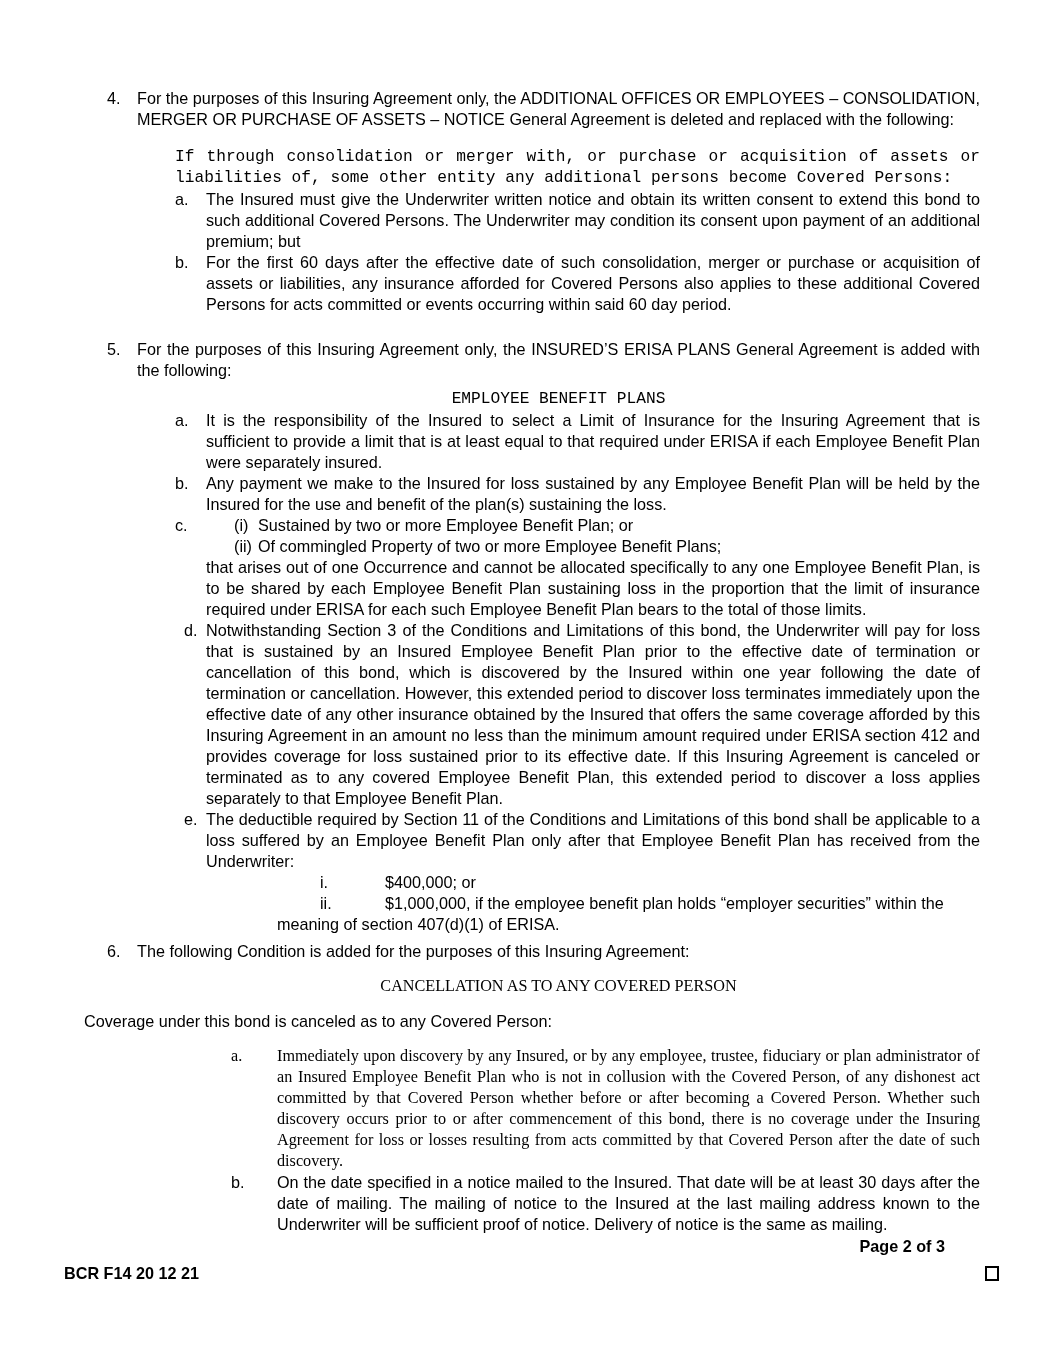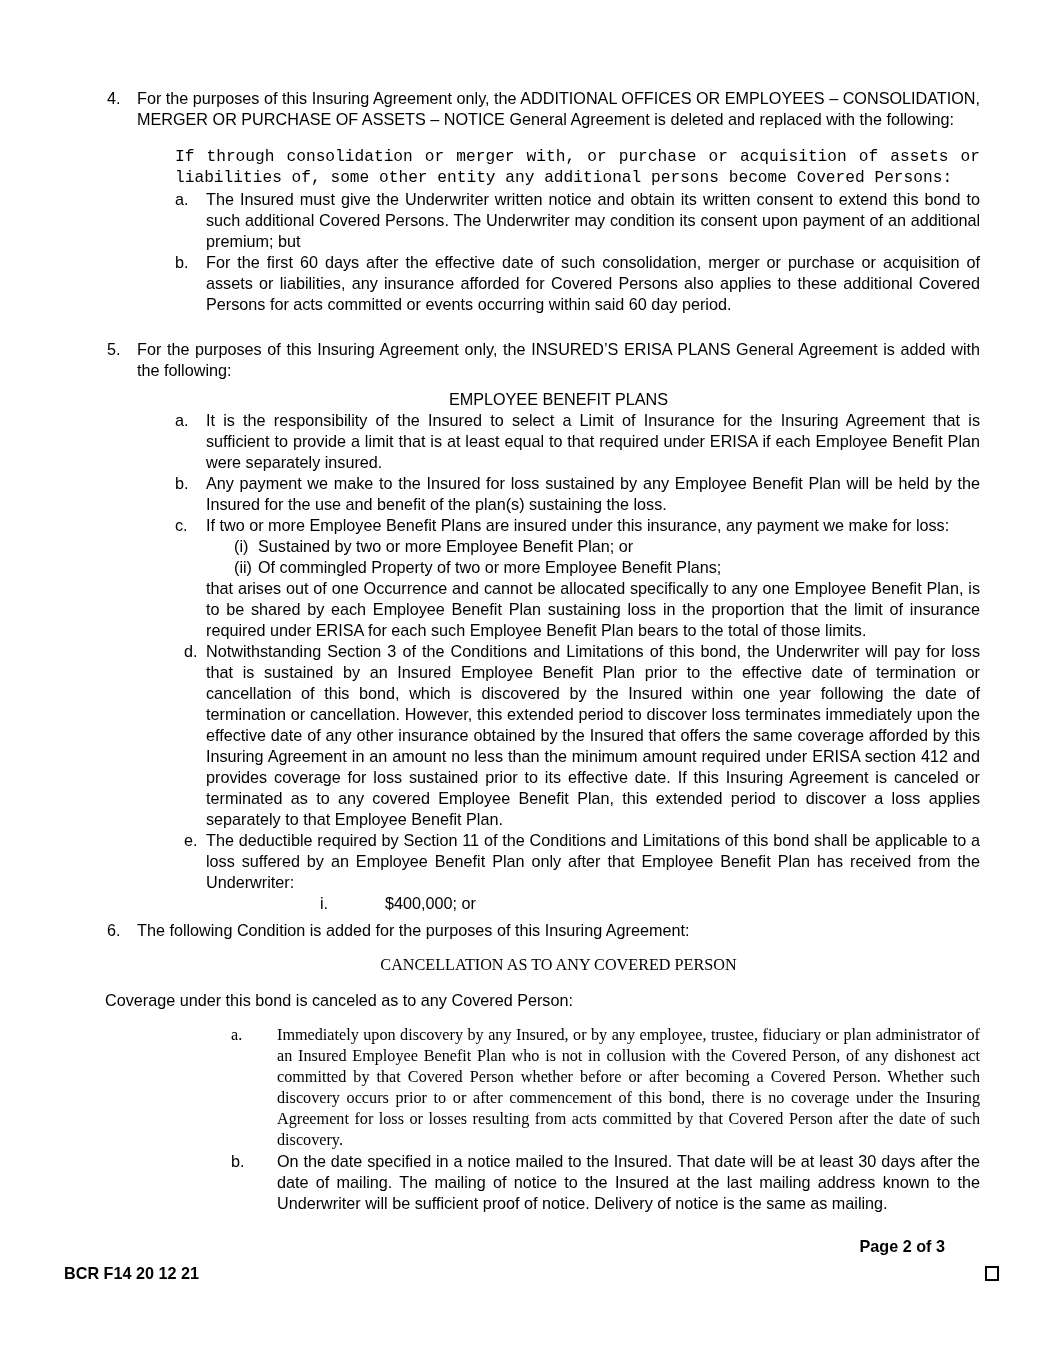--- a/index.html
+++ b/index.html
@@ -58,26 +58,26 @@
     margin-right: 75px;
     text-indent: 108px;
   }
   .roman .rlbl { position: absolute; left: 43px; top: 0; text-indent: 0; }
   
   .heading {
     margin-left: 137px;
     width: 843px;
     text-align: center;
   }
-  .mt8  { margin-top: 8px; }
+  .mt8  { margin-top: 8px; font-family: Liberation Mono, monospace; }
   .mt14 { margin-top: 14px; font-family: Liberation Serif, serif; }
   .mt24 { margin-top: 24px; }
   .mt6  { margin-top: 6px; }
   
-  .lead6 { margin-left: 105px; margin-right: 75px; margin-top: 14px; }
+  .lead6 { margin-left: 84px; margin-right: 75px; margin-top: 14px; }
   
   .item6 {
     position: relative;
     margin-left: 277px;
     margin-right: 75px;
     text-align: justify;
   }
   .item6 .lbl { position: absolute; left: -46px; top: 0; }
   
   .footer-left {
@@ -112,27 +112,28 @@
     <p class="lead4">If through consolidation or merger with, or purchase or acquisition of assets or liabilities of, some other entity any additional persons become Covered Persons:</p>
     <p class="item"><span class="lbl">a.</span><span>The Insured must give the Underwriter written notice and obtain its written consent to extend this bond to such additional Covered Persons. The Underwriter may condition its consent upon payment of an additional premium; but</span></p>
     <p class="item"><span class="lbl">b.</span><span>For the first 60 days after the effective date of such consolidation, merger or purchase or acquisition of assets or liabilities, any insurance afforded for Covered Persons also applies to these additional Covered Persons for acts committed or events occurring within said 60 day period.</span></p>
   </section>
 
   <section>
     <p class="sec mt24"><span class="num">5.</span><span>For the purposes of this Insuring Agreement only, the INSURED’S ERISA PLANS General Agreement is added with the following:</span></p>
     <p class="heading mt8">EMPLOYEE BENEFIT PLANS</p>
     <p class="item"><span class="lbl">a.</span><span>It is the responsibility of the Insured to select a Limit of Insurance for the Insuring Agreement that is sufficient to provide a limit that is at least equal to that required under ERISA if each Employee Benefit Plan were separately insured.</span></p>
     <p class="item"><span class="lbl">b.</span><span>Any payment we make to the Insured for loss sustained by any Employee Benefit Plan will be held by the Insured for the use and benefit of the plan(s) sustaining the loss.</span></p>
-    <p class="item"><span class="lbl">c.</span><span>If two or more Employee Benefit Plans are insured under this insurance, any payment we make for loss:</span></p>
+    <p class="item"><span class="lbl">c.</span></p>
     <p class="psub"><span class="plbl">(i)</span><span>Sustained by two or more Employee Benefit Plan; or</span></p>
     <p class="psub"><span class="plbl">(ii)</span><span>Of commingled Property of two or more Employee Benefit Plans;</span></p>
     <p class="cont">that arises out of one Occurrence and cannot be allocated specifically to any one Employee Benefit Plan, is to be shared by each Employee Benefit Plan sustaining loss in the proportion that the limit of insurance required under ERISA for each such Employee Benefit Plan bears to the total of those limits.</p>
     <p class="item"><span class="lblsm">d.</span><span>Notwithstanding Section 3 of the Conditions and Limitations of this bond, the Underwriter will pay for loss that is sustained by an Insured Employee Benefit Plan prior to the effective date of termination or cancellation of this bond, which is discovered by the Insured within one year following the date of termination or cancellation.  However, this extended period to discover loss terminates immediately upon the effective date of any other insurance obtained by the Insured that offers the same coverage afforded by this Insuring Agreement in an amount no less than the minimum amount required under ERISA section 412 and provides coverage for loss sustained prior to its effective date.  If this Insuring Agreement is canceled or terminated as to any covered Employee Benefit Plan, this extended period to discover a loss applies separately to that Employee Benefit Plan.</span></p>
     <p class="item"><span class="lblsm">e.</span><span>The deductible required by Section 11 of the Conditions and Limitations of this bond shall be applicable to a loss suffered by an Employee Benefit Plan only after that Employee Benefit Plan has received from the Underwriter:</span></p>
     <p class="roman"><span class="rlbl">i.</span><span>$400,000; or</span></p>
+    <p class="roman"><span class="rlbl">ii.</span><span>$1,000,000, if the employee benefit plan holds “employer securities” within the meaning of section 407(d)(1) of ERISA.</span></p>
   </section>
 
   <section>
     <p class="sec mt6"><span class="num">6.</span><span>The following Condition is added for the purposes of this Insuring Agreement:</span></p>
     <p class="heading mt14">CANCELLATION AS TO ANY COVERED PERSON</p>
     <p class="lead6">Coverage under this bond is canceled as to any Covered Person:</p>
     <p class="item6 mt14"><span class="lbl">a.</span><span>Immediately upon discovery by any Insured, or by any employee, trustee, fiduciary or plan administrator of an Insured Employee Benefit Plan who is not in collusion with the Covered Person, of any dishonest act committed by that Covered Person whether before or after becoming a Covered Person.  Whether such discovery occurs prior to or after commencement of this bond, there is no coverage under the Insuring Agreement for loss or losses resulting from acts committed by that Covered Person after the date of such discovery.</span></p>
     <p class="item6"><span class="lbl">b.</span><span>On the date specified in a notice mailed to the Insured. That date will be at least 30 days after the date of mailing. The mailing of notice to the Insured at the last mailing address known to the Underwriter will be sufficient proof of notice. Delivery of notice is the same as mailing.</span></p>
   </section>
 

